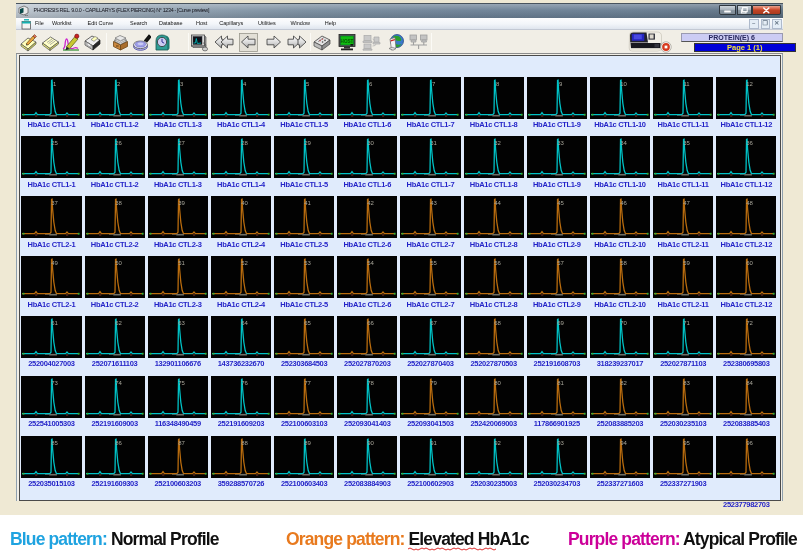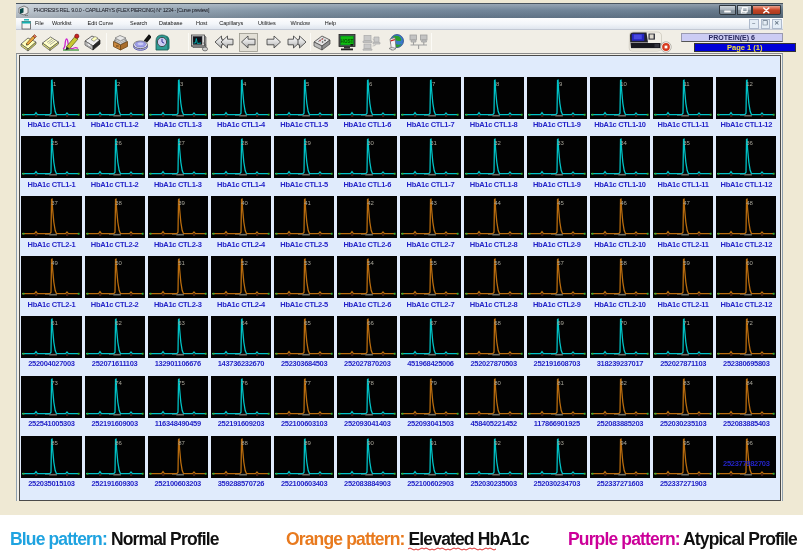--- a/index.html
+++ b/index.html
@@ -945,21 +945,21 @@
         <rect x="24" y="37.1" width="4.6" height="1.3" fill="#b9b9af"></rect>
         <polyline points="1,37.6 13.6,37.6 15,35.7 16.4,37.6 28.8,37.6 30.0,36.2 30.55,3.4 31.05,3.2 31.6,13 32.8,26 34.2,34.5 35.5,37.6 44.6,37.6 46,35.9 47.4,37.6 57.8,37.6" fill="none" stroke="#00c2c6" stroke-width="1.3" stroke-linejoin="miter" stroke-linecap="butt"></polyline>
         <rect x="28.3" y="37.9" width="7.6" height="1.6" fill="#6e6e66"></rect>
         <rect x="14.1" y="38.4" width="2.2" height="1.1" fill="#7c372a"></rect>
         <rect x="45.0" y="38.4" width="2.2" height="1.1" fill="#7c372a"></rect>
         <rect x="1.6" y="36.8" width="1.8" height="1.8" fill="#35b135"></rect>
         <rect x="56.8" y="36.8" width="1.8" height="1.8" fill="#35b135"></rect>
         <text x="33.6" y="8.6" font-size="6" font-family="Liberation Sans, sans-serif" fill="#a9a79b" text-anchor="middle">67</text>
       </svg>
     </div>
-<div class="plab" style="left:398.3px;top:359.4px">451968425006</div>
+<div class="plab" style="left:398.3px;top:359.4px">252027870403</div>
 <div class="pan" style="left:463.5px;top:316.0px">
       <svg class="cv" width="60.3" height="42" viewBox="0 0 60.3 42">
         <rect x="24" y="37.1" width="4.6" height="1.3" fill="#b9b9af"></rect>
         <polyline points="1,37.6 13.6,37.6 15,35.7 16.4,37.6 28.8,37.6 30.0,36.2 30.55,3.4 31.05,3.2 31.6,13 32.8,26 34.2,34.5 35.5,37.6 44.6,37.6 46,35.9 47.4,37.6 57.8,37.6" fill="none" stroke="#b96c0e" stroke-width="1.3" stroke-linejoin="miter" stroke-linecap="butt"></polyline>
         <rect x="28.3" y="37.9" width="7.6" height="1.6" fill="#6e6e66"></rect>
         <rect x="14.1" y="38.4" width="2.2" height="1.1" fill="#7c372a"></rect>
         <rect x="45.0" y="38.4" width="2.2" height="1.1" fill="#7c372a"></rect>
         <rect x="1.6" y="36.8" width="1.8" height="1.8" fill="#35b135"></rect>
         <rect x="56.8" y="36.8" width="1.8" height="1.8" fill="#35b135"></rect>
         <text x="33.6" y="8.6" font-size="6" font-family="Liberation Sans, sans-serif" fill="#a9a79b" text-anchor="middle">68</text>
@@ -1114,21 +1114,21 @@
         <rect x="24" y="37.1" width="4.6" height="1.3" fill="#b9b9af"></rect>
         <polyline points="1,37.6 13.6,37.6 15,35.7 16.4,37.6 28.8,37.6 30.0,36.2 30.55,3.4 31.05,3.2 31.6,13 32.8,26 34.2,34.5 35.5,37.6 44.6,37.6 46,35.9 47.4,37.6 57.8,37.6" fill="none" stroke="#b96c0e" stroke-width="1.3" stroke-linejoin="miter" stroke-linecap="butt"></polyline>
         <rect x="28.3" y="37.9" width="7.6" height="1.6" fill="#6e6e66"></rect>
         <rect x="14.1" y="38.4" width="2.2" height="1.1" fill="#7c372a"></rect>
         <rect x="45.0" y="38.4" width="2.2" height="1.1" fill="#7c372a"></rect>
         <rect x="1.6" y="36.8" width="1.8" height="1.8" fill="#35b135"></rect>
         <rect x="56.8" y="36.8" width="1.8" height="1.8" fill="#35b135"></rect>
         <text x="33.6" y="8.6" font-size="6" font-family="Liberation Sans, sans-serif" fill="#a9a79b" text-anchor="middle">80</text>
       </svg>
     </div>
-<div class="plab" style="left:461.5px;top:419.2px">458405221452</div>
+<div class="plab" style="left:461.5px;top:419.2px">252420069003</div>
 <div class="pan" style="left:526.7px;top:375.9px">
       <svg class="cv" width="60.3" height="42" viewBox="0 0 60.3 42">
         <rect x="24" y="37.1" width="4.6" height="1.3" fill="#b9b9af"></rect>
         <polyline points="1,37.6 13.6,37.6 15,35.7 16.4,37.6 28.8,37.6 30.0,36.2 30.55,3.4 31.05,3.2 31.6,13 32.8,26 34.2,34.5 35.5,37.6 44.6,37.6 46,35.9 47.4,37.6 57.8,37.6" fill="none" stroke="#b96c0e" stroke-width="1.3" stroke-linejoin="miter" stroke-linecap="butt"></polyline>
         <rect x="28.3" y="37.9" width="7.6" height="1.6" fill="#6e6e66"></rect>
         <rect x="14.1" y="38.4" width="2.2" height="1.1" fill="#7c372a"></rect>
         <rect x="45.0" y="38.4" width="2.2" height="1.1" fill="#7c372a"></rect>
         <rect x="1.6" y="36.8" width="1.8" height="1.8" fill="#35b135"></rect>
         <rect x="56.8" y="36.8" width="1.8" height="1.8" fill="#35b135"></rect>
         <text x="33.6" y="8.6" font-size="6" font-family="Liberation Sans, sans-serif" fill="#a9a79b" text-anchor="middle">81</text>
@@ -1322,20 +1322,20 @@
         <rect x="24" y="37.1" width="4.6" height="1.3" fill="#b9b9af"></rect>
         <polyline points="1,37.6 13.6,37.6 15,35.7 16.4,37.6 28.8,37.6 30.0,36.2 30.55,3.4 31.05,3.2 31.6,13 32.8,26 34.2,34.5 35.5,37.6 44.6,37.6 46,35.9 47.4,37.6 57.8,37.6" fill="none" stroke="#b96c0e" stroke-width="1.3" stroke-linejoin="miter" stroke-linecap="butt"></polyline>
         <rect x="28.3" y="37.9" width="7.6" height="1.6" fill="#6e6e66"></rect>
         <rect x="14.1" y="38.4" width="2.2" height="1.1" fill="#7c372a"></rect>
         <rect x="45.0" y="38.4" width="2.2" height="1.1" fill="#7c372a"></rect>
         <rect x="1.6" y="36.8" width="1.8" height="1.8" fill="#35b135"></rect>
         <rect x="56.8" y="36.8" width="1.8" height="1.8" fill="#35b135"></rect>
         <text x="33.6" y="8.6" font-size="6" font-family="Liberation Sans, sans-serif" fill="#a9a79b" text-anchor="middle">96</text>
       </svg>
     </div>
-<div class="plab" style="left:714.2px;top:459px">252377982703</div>
+<div class="plab" style="left:714.2px;top:500px">252377982703</div>
 <div id="legend"></div>
 <span class="leg" style="left:10px;color:#1fa3e0">Blue pattern: <span style="color:#101010">Normal Profile</span></span>
 <span class="leg" style="left:286px;color:#e87a1e">Orange pattern: <span style="color:#101010">Elevated HbA1c</span></span>
 <span class="leg" style="left:568px;color:#cc0099">Purple pattern: <span style="color:#101010">Atypical Profile</span></span>
 <svg style="position:absolute;left:408px;top:546.5px" width="88" height="4" viewBox="0 0 88 4">
       <path d="M0 2 Q 2 0 4 2 T 8 2 Q 10 4 12 2 T 16 2 Q 18 0 20 2 T 24 2 Q 26 4 28 2 T 32 2 Q 34 0 36 2 T 40 2 Q 42 4 44 2 T 48 2 Q 50 0 52 2 T 56 2 Q 58 4 60 2 T 64 2 Q 66 0 68 2 T 72 2 Q 74 4 76 2 T 80 2 Q 82 0 84 2 T 88 2" fill="none" stroke="#e03030" stroke-width="1"></path>
     </svg>
 </div>
 </body></html>

